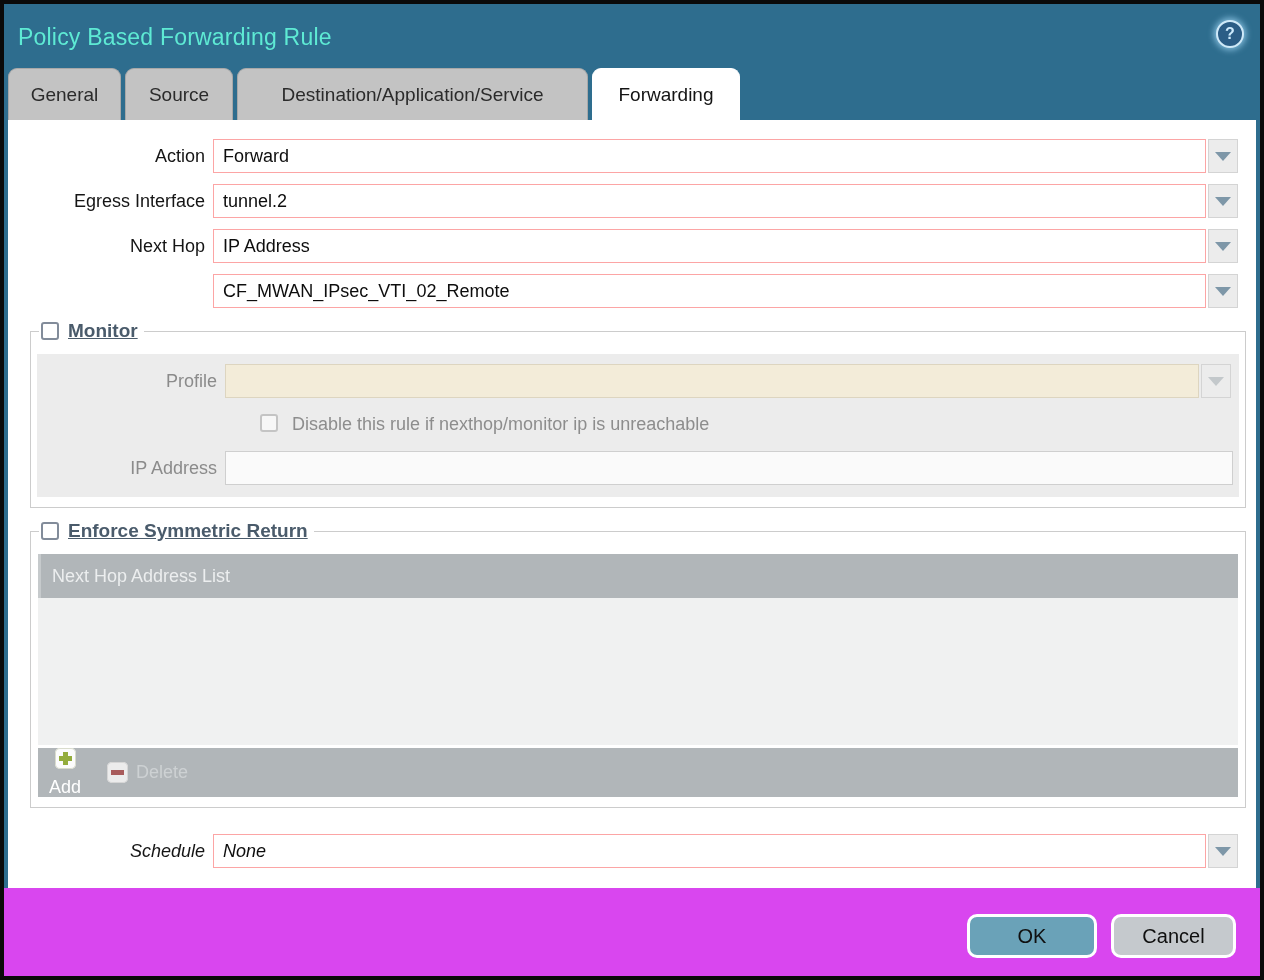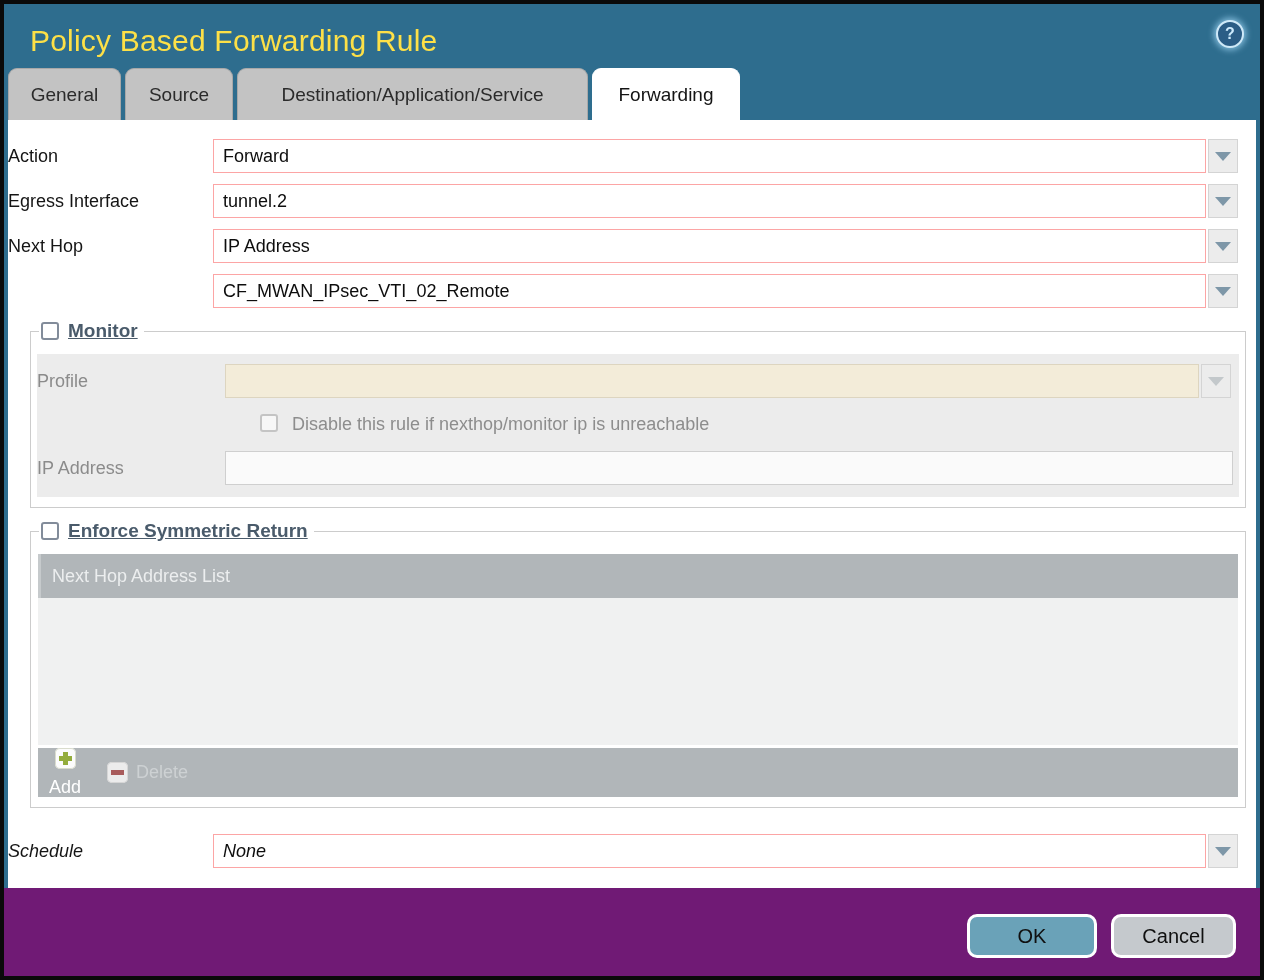--- a/index.html
+++ b/index.html
@@ -4,39 +4,39 @@
 <style>
   * { margin:0; padding:0; box-sizing:border-box; }
   html,body { width:1264px; height:980px; }
   body { font-family:"Liberation Sans", sans-serif; }
 
   .window { width:1264px; height:980px; background:#0a0a0a; padding:4px; }
   .frame  { width:100%; height:100%; background:#2e6d8e; position:relative; overflow:hidden; }
 
   
   .titlebar { height:64px; position:relative; }
-  .title { position:absolute; left:26px; top:20px; color:#fde047; font-size:30px; font-weight:400; letter-spacing:.2px; }
+  .title { position:absolute; left:14px; top:20px; color:#5eead4; font-size:23px; font-weight:400; letter-spacing:.2px; }
   .help { position:absolute; right:16px; top:16px; width:28px; height:28px; border-radius:50%;
           background:#2b5d86; border:2px solid #cfe9f8; box-shadow:0 0 6px 2px rgba(160,215,245,.75);
           display:flex; align-items:center; justify-content:center;
           color:#cdeafd; font-size:16px; font-weight:700; cursor:pointer; }
 
   
   .tabs { height:52px; display:flex; align-items:flex-end; padding-left:4px; gap:4px; }
   .tab { height:52px; line-height:52px; text-align:center; font-size:19px; color:#2b2b2b;
          background:#c3c3c3; border:1px solid #a8a8a8; border-bottom:none;
          border-radius:9px 9px 0 0; cursor:pointer; white-space:nowrap; }
   .tab.w1 { width:113px; } .tab.w2 { width:108px; } .tab.w3 { width:351px; } .tab.w4 { width:148px; }
   .tab.active { background:#ffffff; border-color:#ffffff; color:#141414; }
 
   
   .content { background:#ffffff; margin:0 4px; height:768px; padding-top:19px; overflow:hidden; }
 
   .row { display:flex; align-items:center; margin-bottom:11px; }
-  .lbl { width:205px; text-align:left; padding-right:8px; font-size:18px; color:#151515; }
+  .lbl { width:205px; text-align:right; padding-right:8px; font-size:18px; color:#151515; }
   .textbox { width:993px; height:34px; background:#fff; border:1px solid #fca5a5;
              display:flex; align-items:center; padding-left:9px; font-size:18px; color:#0d0d0d; cursor:pointer; }
   .ddbtn { width:30px; height:34px; margin-left:2px; background:#ececec; border:1px solid #d4d4d4;
            display:flex; align-items:center; justify-content:center; cursor:pointer; }
   .tri { width:0; height:0; border-left:8px solid transparent; border-right:8px solid transparent;
          border-top:9px solid #7e97a8; }
   .tri.dis { border-top-color:#c3c8cb; }
 
   
   fieldset { border:1px solid #cccccc; margin:12px 10px 0 22px; padding:0 6px 10px 6px; }
@@ -66,21 +66,21 @@
   .ic { width:21px; height:21px; border-radius:5px; position:relative; flex:0 0 auto; }
   .ic.plus { background:#fcfcfc; box-shadow:inset 0 0 0 1px #d9dccd; }
   .ic.plus::before { content:""; position:absolute; left:4px; top:8px; width:13px; height:5px; background:#94ad3d; }
   .ic.plus::after  { content:""; position:absolute; left:8px; top:4px; width:5px; height:13px; background:#94ad3d; }
   .ic.minus { background:#ececec; box-shadow:inset 0 0 0 1px #d6d6d6; }
   .ic.minus::before { content:""; position:absolute; left:4px; top:8px; width:13px; height:5px; background:#a85b5b; }
 
   .schedule { margin-top:26px;font-style:italic; }
 
   
-  .btnbar { position:absolute; left:0; right:0; bottom:0; height:88px; background:#701a75;
+  .btnbar { position:absolute; left:0; right:0; bottom:0; height:88px; background:#d946ef;
             display:flex; justify-content:flex-end; align-items:flex-start;
             padding:26px 24px 8px 0; gap:14px; }
   .btn { height:44px; border:3px solid #ffffff; border-radius:10px; font-size:20px; color:#101010;
          display:flex; align-items:center; justify-content:center; cursor:pointer;
          font-family:"Liberation Sans", sans-serif; }
   .btn.ok { width:130px; background:#6aa2b8; }
   .btn.cancel { width:125px; background:#c5c9cd; }
 </style>
 </head>
 <body>

